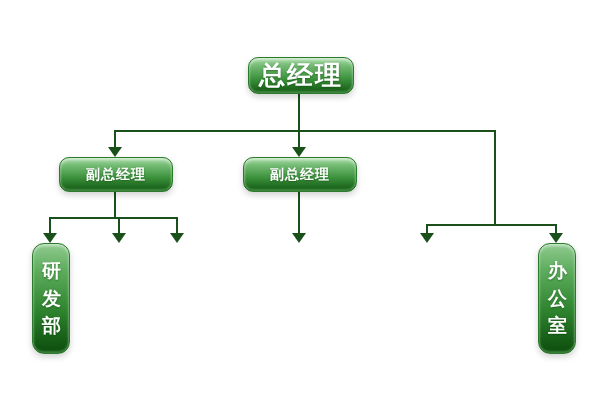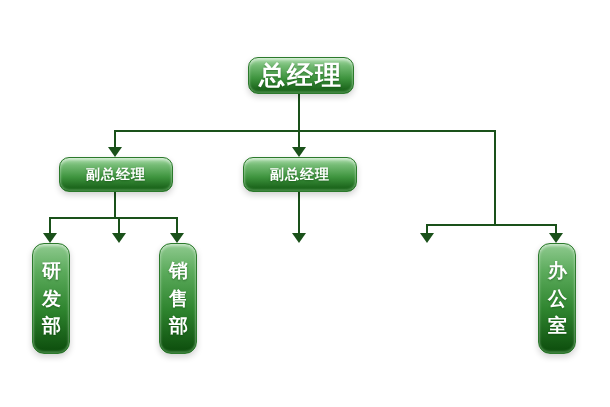--- a/index.html
+++ b/index.html
@@ -101,20 +101,17 @@
   <div class="node node-h2" style="left:59px;top:157px;width:112px;height:33px">
     <span class="lbl">副总经理</span>
   </div>
   <div class="node node-h2" style="left:243px;top:157px;width:112px;height:33px">
     <span class="lbl">副总经理</span>
   </div>
 
   <div class="node node-v" style="left:32px;top:243px">
     <span class="lbl-v">研发部</span>
   </div>
-  <div class="node node-v" style="left:159px;top:243px">
-    <span class="lbl-v">销售部</span>
-  </div>
   <div class="node node-v" style="left:538px;top:243px">
     <span class="lbl-v">办公室</span>
   </div>
 
 </div>
 
 </body></html>

